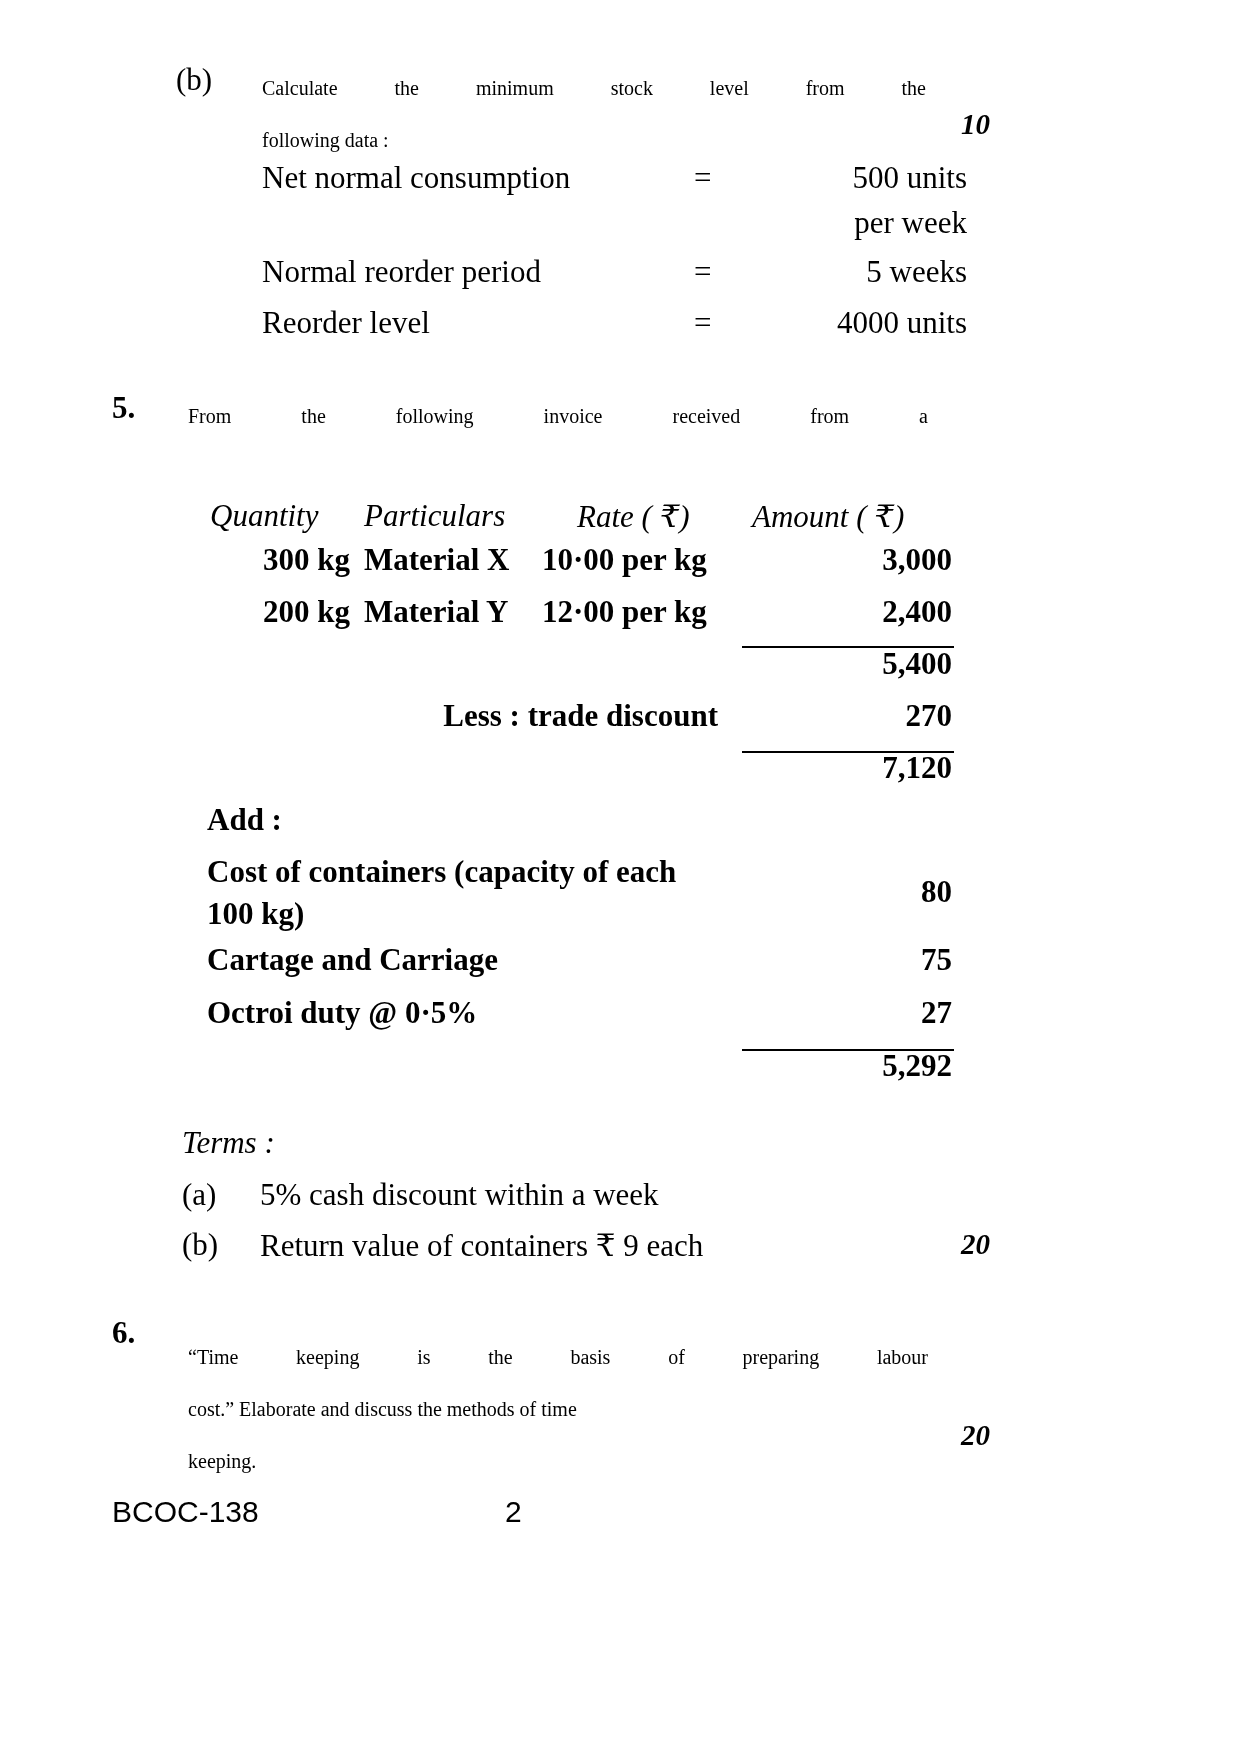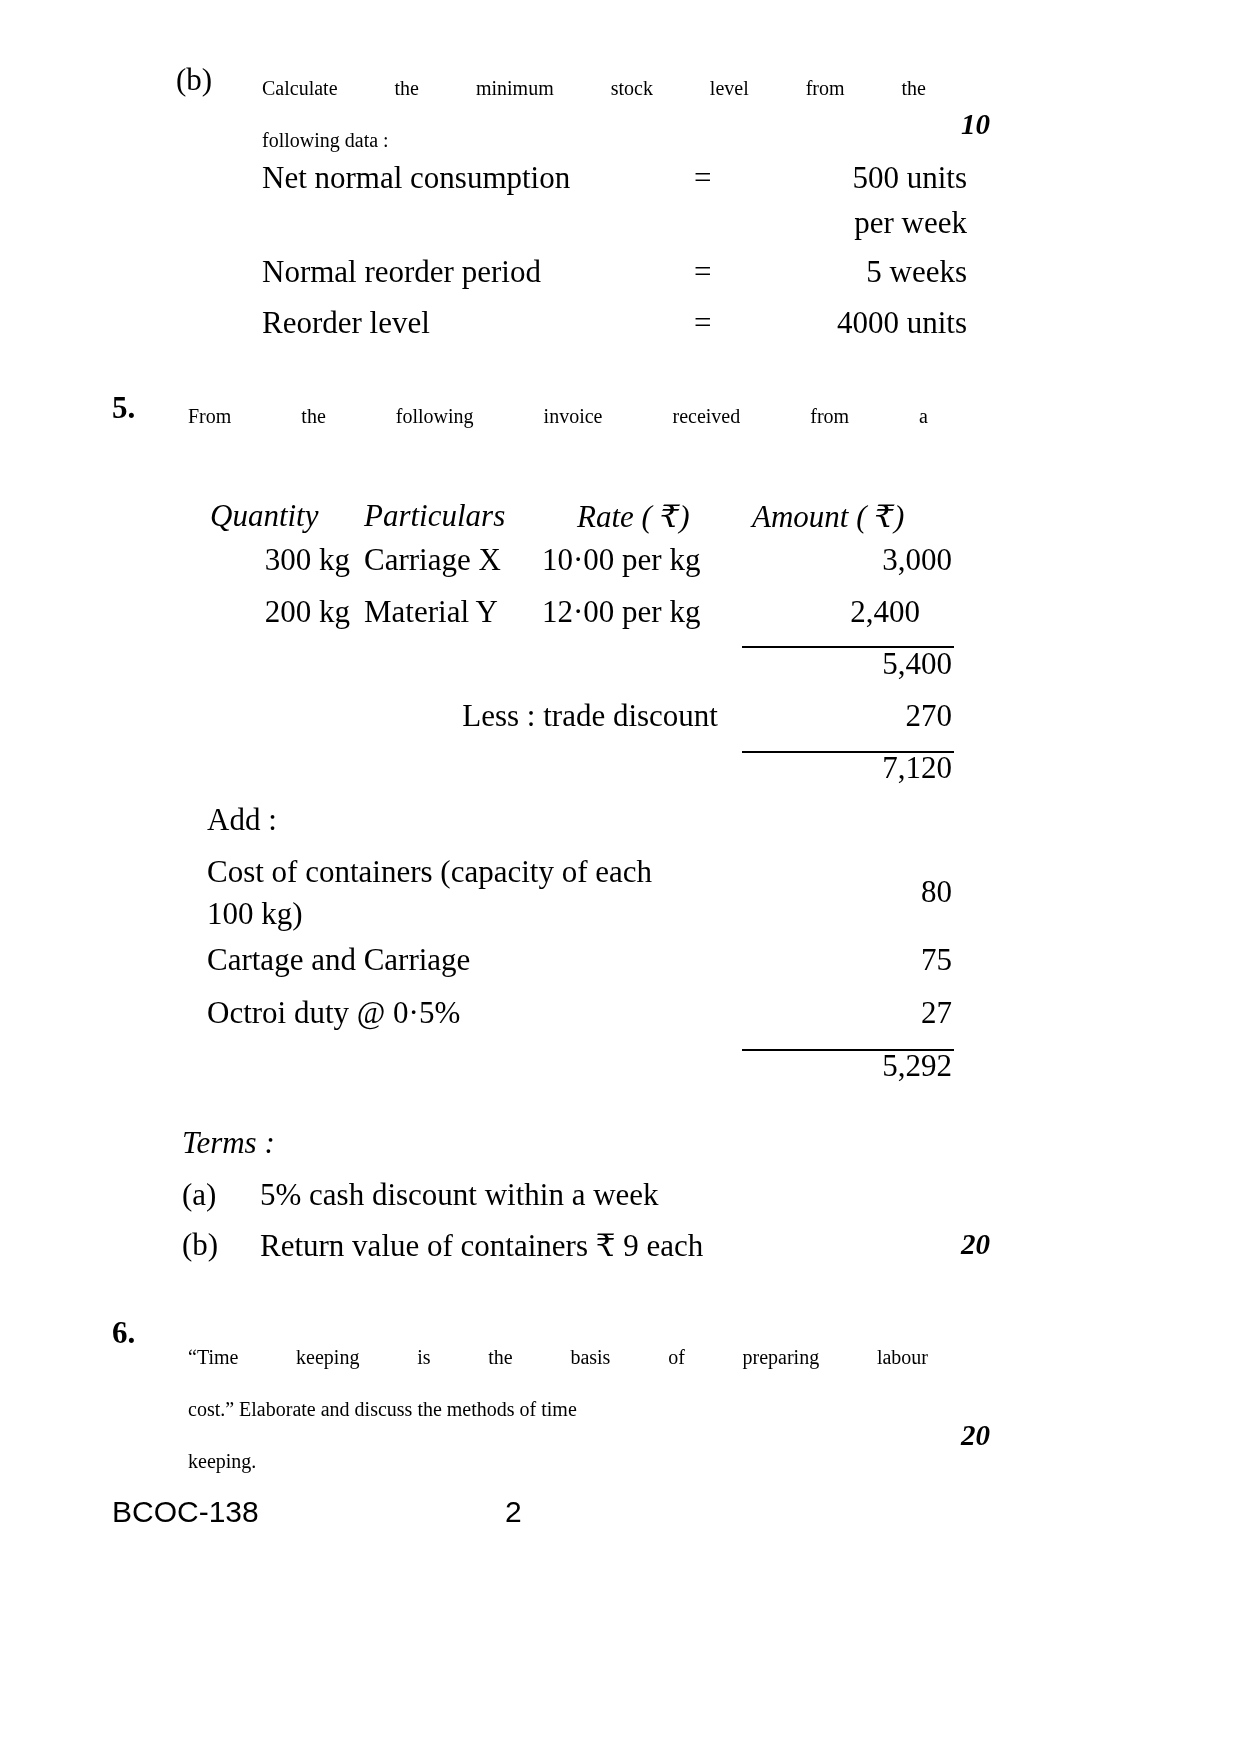--- a/index.html
+++ b/index.html
@@ -63,20 +63,21 @@
     font-size: 31px;
   }
   .inv-hdr span {
     font-style: italic;
     position: absolute;
     white-space: nowrap;
   }
   .inv-row span {
     position: absolute;
     white-space: nowrap;
+    font-weight: bold;
   }
   .col-qty    { text-align: right; }
   .col-part   { text-align: left; }
   .col-rate   { text-align: left; }
   .col-amt    { text-align: right; }
 
   .rule {
     position: absolute;
     border-top: 2px solid #000;
     height: 0;
@@ -135,30 +136,30 @@
 
     <div class="inv-hdr" style="position:relative; height:44px;">
       <span class="col-qty" style="left:98px;  width:140px; text-align:left;">Quantity</span>
       <span class="col-part" style="left:252px; width:180px;">Particulars</span>
       <span class="col-rate" style="left:465px; width:200px;">Rate ( ₹)</span>
       <span class="col-amt" style="left:640px; width:250px; text-align:left;">Amount ( ₹)</span>
     </div>
 
     <div class="inv-row" style="position:relative; height:52px;">
       <span class="col-qty" style="left:88px;  width:150px;">300 kg</span>
-      <span class="col-part" style="left:252px;">Carriage X</span>
+      <span class="col-part" style="left:252px;">Material X</span>
       <span class="col-rate" style="left:430px;">10·00 per kg</span>
       <span class="col-amt" style="left:640px; width:200px;text-align:right;">3,000</span>
     </div>
 
     <div class="inv-row" style="position:relative; height:52px;">
       <span class="col-qty" style="left:88px;  width:150px;">200 kg</span>
       <span class="col-part" style="left:252px;">Material Y</span>
       <span class="col-rate" style="left:430px;">12·00 per kg</span>
-      <span class="col-amt" style="left:608px; width:200px;">2,400</span>
+      <span class="col-amt" style="left:640px; width:200px;">2,400</span>
     </div>
 
     <div class="rule" style="left:630px; top:148px; width:212px;"></div>
 
     <div class="inv-row" style="position:relative; height:52px;">
       <span class="col-amt" style="left:640px; width:200px;">5,400</span>
     </div>
 
     <div class="inv-row" style="position:relative; height:52px;">
       <span style="left:276px; width:330px; text-align:right;">Less : trade discount</span>

